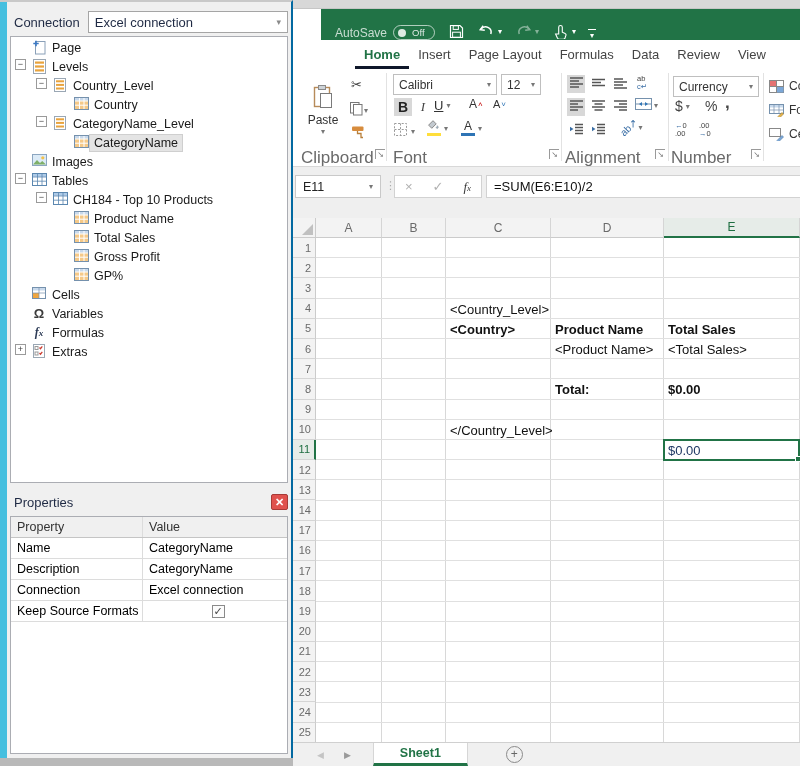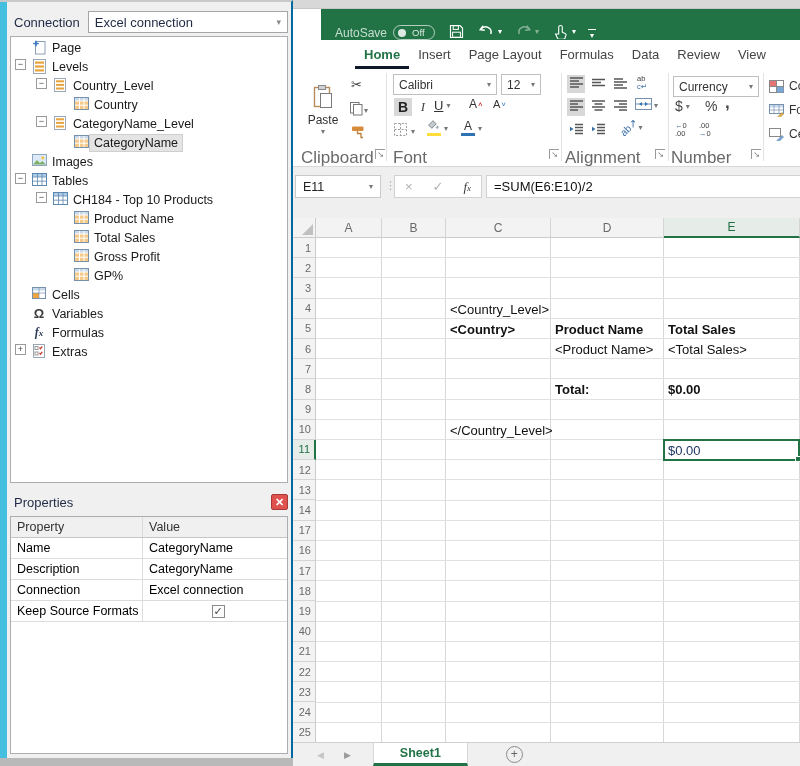--- a/index.html
+++ b/index.html
@@ -676,21 +676,21 @@
           <div class="row-h" style="height: 20.2px;">10</div>
           <div class="row-h sel" style="height: 20.2px;">11</div>
           <div class="row-h" style="height: 20.2px;">12</div>
           <div class="row-h" style="height: 20.2px;">13</div>
           <div class="row-h" style="height: 20.2px;">14</div>
           <div class="row-h" style="height: 20.2px;">17</div>
           <div class="row-h" style="height: 20.2px;">16</div>
           <div class="row-h" style="height: 20.2px;">17</div>
           <div class="row-h" style="height: 20.2px;">18</div>
           <div class="row-h" style="height: 20.2px;">19</div>
-          <div class="row-h" style="height: 20.2px;">40</div>
+          <div class="row-h" style="height: 20.2px;">20</div>
           <div class="row-h" style="height: 20.2px;">21</div>
           <div class="row-h" style="height: 20.2px;">22</div>
           <div class="row-h" style="height: 20.2px;">23</div>
           <div class="row-h" style="height: 20.2px;">24</div>
           <div class="row-h" style="height: 20.2px;">25</div>
         </div>
       <div id="grid-cells">
           <div class="gcell" style="left: 153px; top: 60.6px;">&lt;Country_Level&gt;</div>
           <div class="gcell bold" style="left: 153px; top: 80.8px;">&lt;Country&gt;</div>
           <div class="gcell bold" style="left: 258px; top: 80.8px;">Product Name</div>

